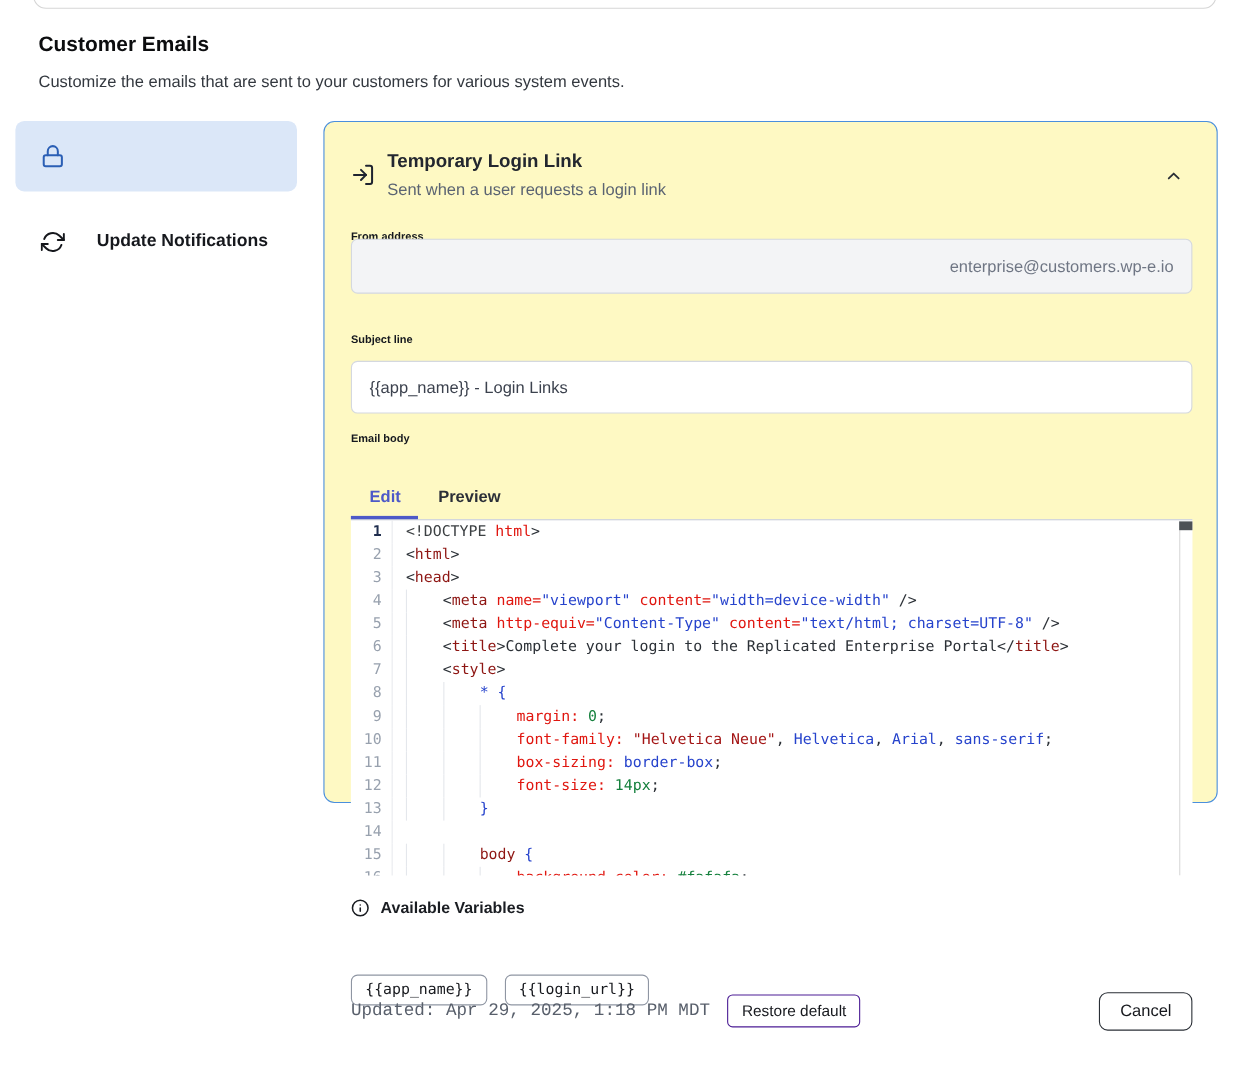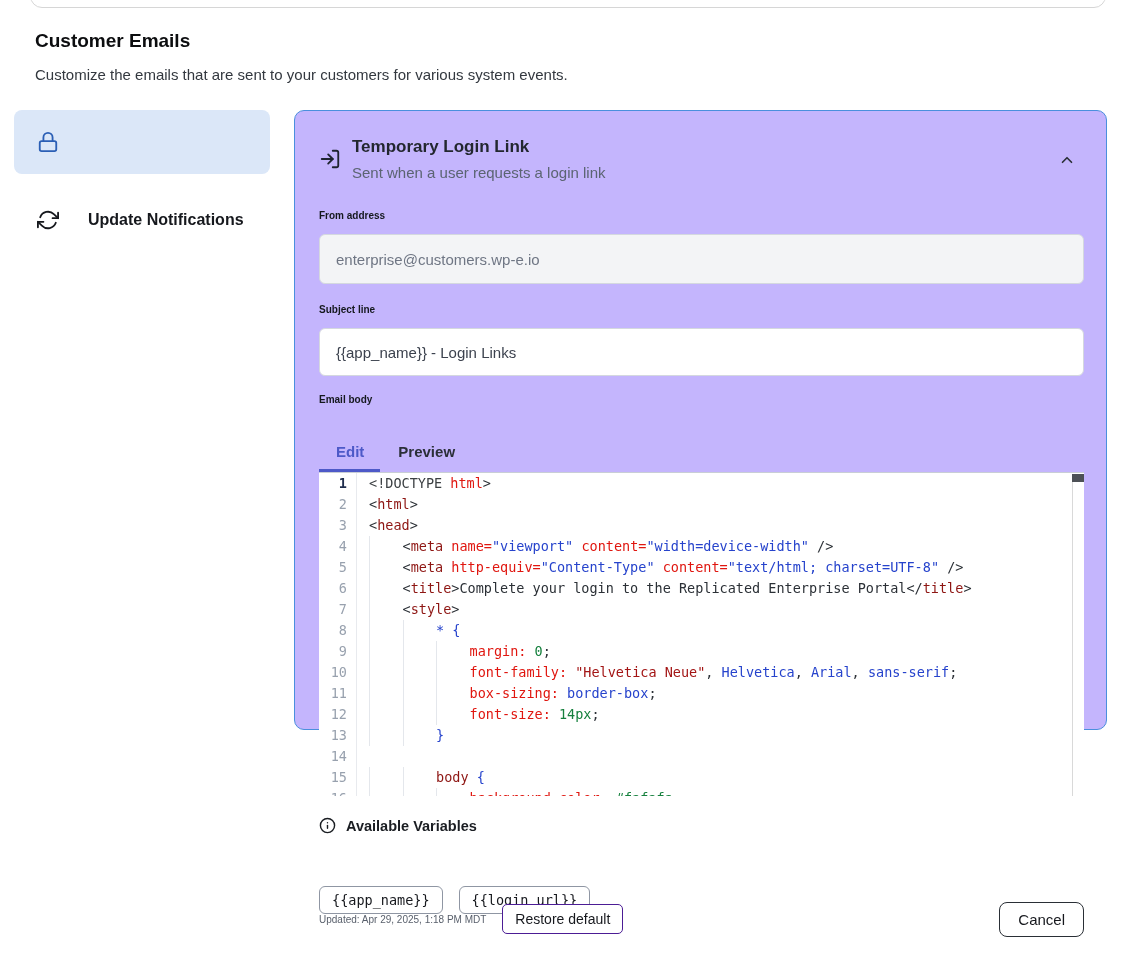--- a/index.html
+++ b/index.html
@@ -25,37 +25,37 @@
   }
   .side-item.active { background:#dbe7f8; color:#2b5fb5; padding-top:20px; padding-bottom:20px; }
   .side-item.active .label{ max-width:130px; }
   .side-item + .side-item { margin-top:20px;gap:28px; }
   .side-item .label { line-height:1.5; }
   .icon-box { width:24px; height:24px; flex:none; display:flex; align-items:center; justify-content:center; }
 
   
   .panel {
     position:absolute; left:294px; top:110px; width:813px; height:620px;
-    background:#c4b5fd; border:1px solid #4a8fdd; border-radius:10px;
+    background:#fef9c3; border:1px solid #4a8fdd; border-radius:10px;
   }
   .panel-header-icon { position:absolute; left:24px; top:37px; }
   .panel-title { position:absolute; left:57px; top:26px; font-size:17px; font-weight:bold; color:#23272f; }
   .panel-subtitle { position:absolute; left:57px; top:53px; font-size:15px; color:#5b6472; }
   .collapse-btn { position:absolute; right:22px; top:36px; background:none; border:none; cursor:pointer; width:26px; height:26px; }
 
   .field-label { position:absolute; left:24px; font-size:10px; font-weight:600; color:#15181e; }
   .lbl-from { top:99px; }
   .lbl-subject { top:193px; }
   .lbl-body { top:283px; }
 
   .text-input {
     position:absolute; left:24px; width:765px; border:1px solid #d4d8df; border-radius:6px;
     font-size:15px; padding:0 16px; font-family:"Liberation Sans", sans-serif;
   }
-  .input-from { top:123px; height:50px; background:#f3f4f6; color:#6f7684; }
+  .input-from { top:106px; height:50px; background:#f3f4f6; color:#6f7684;text-align:right; }
   .input-subject { top:217px; height:48px; background:#ffffff; color:#3c424e; }
 
   
   .tabs { position:absolute; left:24px; top:322px; height:36px; display:flex; }
   .tab { border:none; background:none; cursor:pointer; font-size:15px; font-weight:600;
          padding:0 17px; height:36px; color:#2b2f38; }
   .tab.active { color:#4d59c8; }
   .tab-underline { position:absolute; left:24px; top:358px; width:61px; height:3px; background:#4d59c8; z-index:3; }
 
   
@@ -81,21 +81,21 @@
   
   .vars-label { position:absolute; left:24px; top:706px; display:flex; align-items:center; gap:10px;
                 font-size:14.5px; font-weight:600; color:#1a1d22; }
   .chips { position:absolute; left:24px; top:775px; display:flex; gap:16px; }
   .chip { font-family:"DejaVu Sans Mono", monospace; font-size:13.5px; color:#16181d;
           background:#fff; border:1px solid #8f96a3; border-radius:6px; padding:5px 12px; cursor:pointer; }
 
   
   .footer { position:absolute; left:24px; right:22px; top:788px; height:40px;
             display:flex; align-items:center; }
-  .updated { font-size:10px; color:#585f6b; }
+  .updated { font-size:16px; color:#585f6b;font-family:Liberation Mono, monospace; }
   .btn { font-family:"Liberation Sans", sans-serif; cursor:pointer; background:#fff; }
   .btn-restore { margin-left:16px; font-size:14px; color:#16181d; border:1px solid #4c1d95;
                  border-radius:5px; padding:6px 12px; }
   .spacer { flex:1; }
   .btn-cancel { font-size:15px; color:#16181d; border:1px solid #2a2f36; border-radius:8px;
                 padding:8px 18px; }
   .btn-save { margin-left:9px; font-size:15px; color:#e8f0fc; background:#a3bff0; border:none;
               border-radius:8px; padding:9px 16px; }
   svg { display:block; }
 </style>

